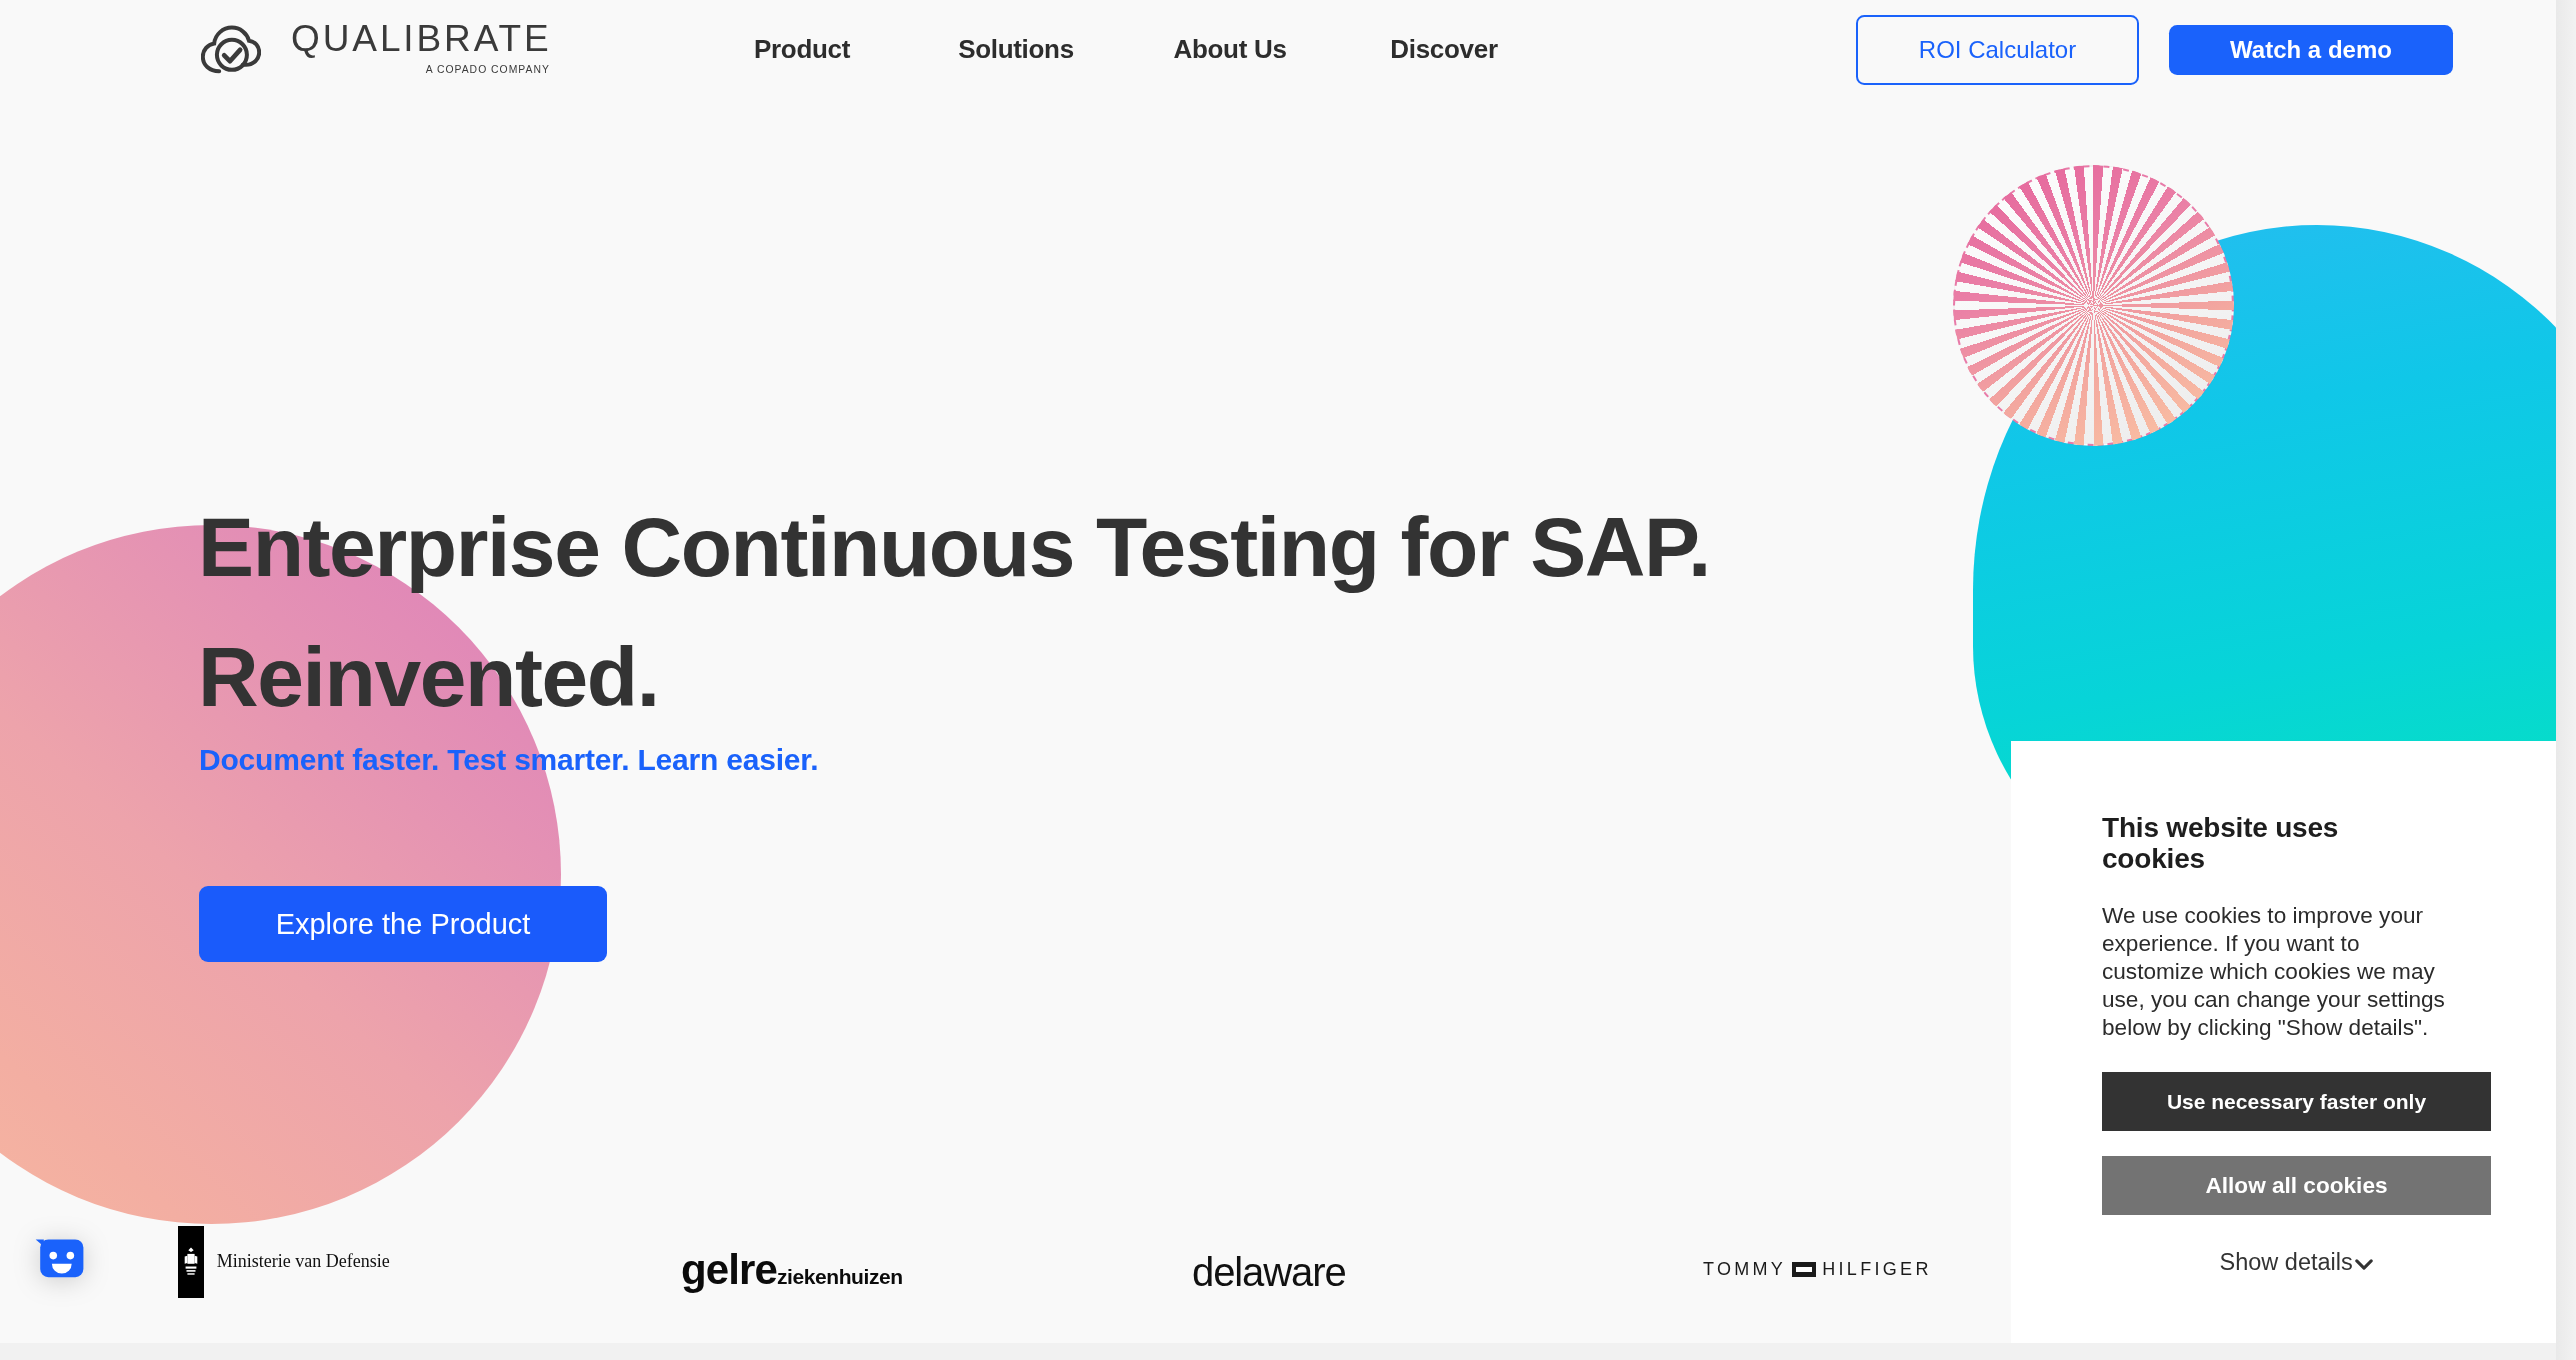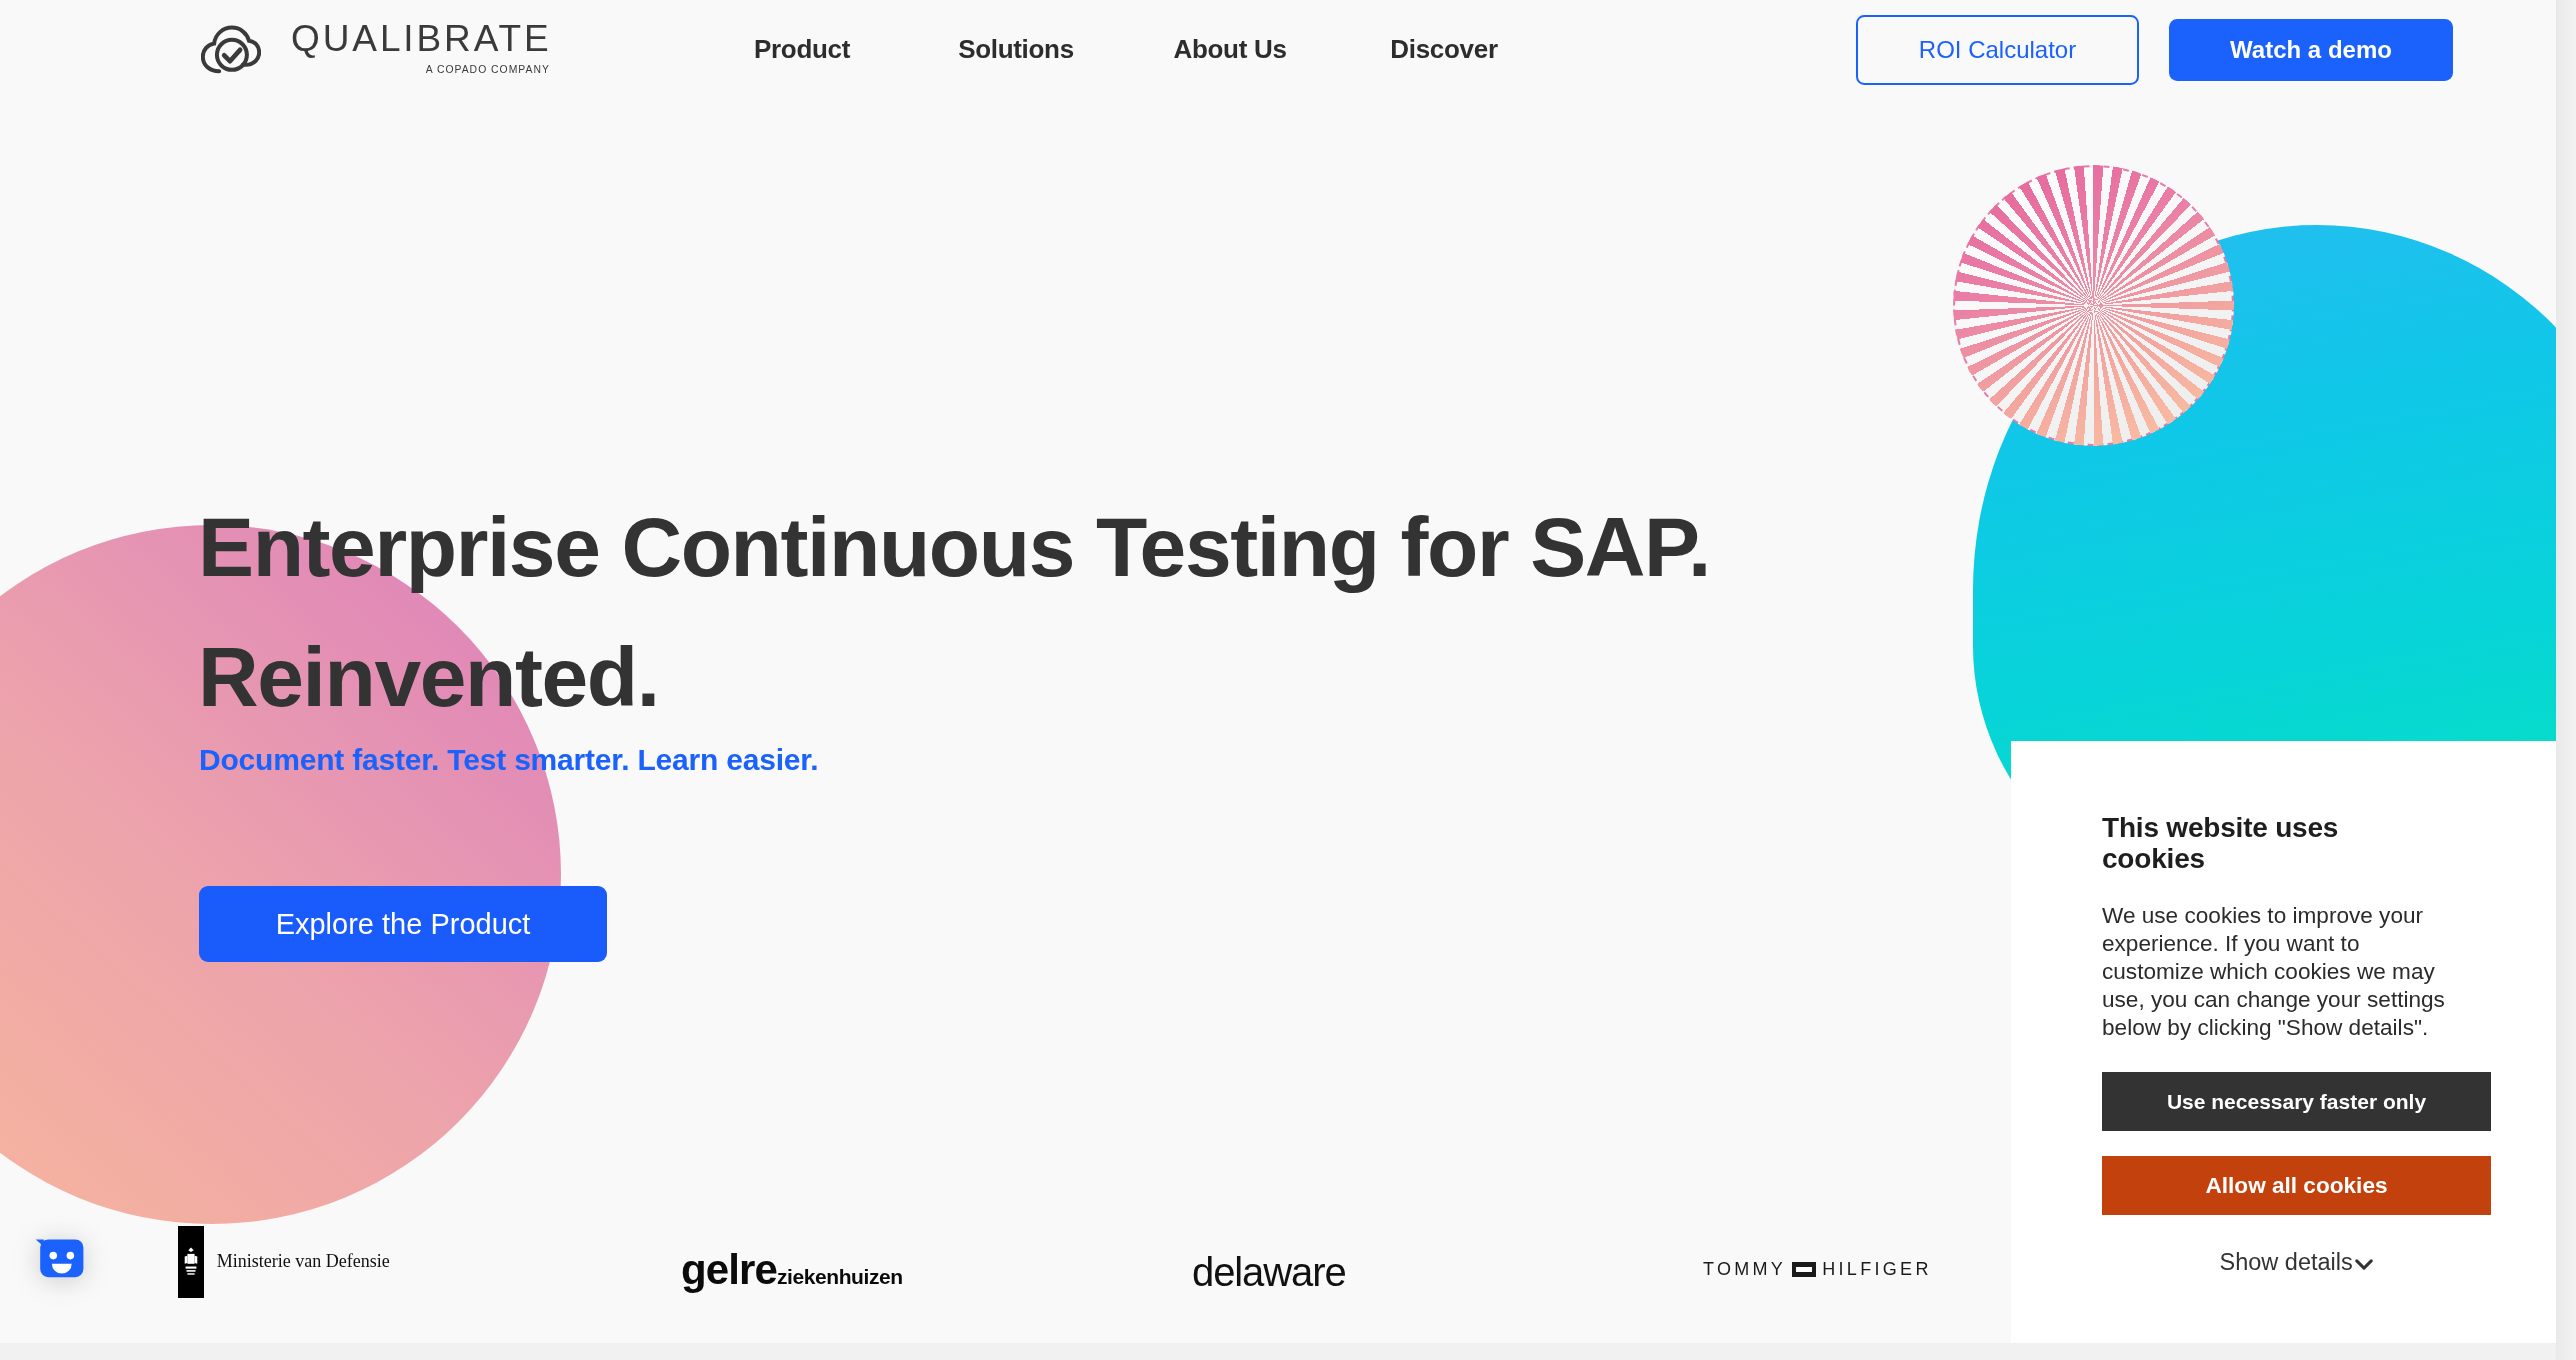--- a/index.html
+++ b/index.html
@@ -142,21 +142,21 @@
     background: #f9f9f9;
     font-size: 24px;
     display: flex;
     align-items: center;
     justify-content: center;
     cursor: pointer;
     box-sizing: border-box;
   }
   #btn-demo {
     width: 284px;
-    height: 62px;
+    height: 50px;
     border-radius: 8.2px;
     background: #1a62fb;
     color: #ffffff;
     font-size: 24px;
     font-weight: bold;
     display: flex;
     align-items: center;
     justify-content: center;
     cursor: pointer;
   }
@@ -298,21 +298,21 @@
     font-weight: bold;
     display: flex;
     align-items: center;
     justify-content: center;
     cursor: pointer;
   }
   #btn-allow-all {
     width: 389px;
     height: 59px;
     margin-top: 25px;
-    background: #c2410c;
+    background: #737373;
     color: #ffffff;
     font-size: 22.6px;
     font-weight: bold;
     display: flex;
     align-items: center;
     justify-content: center;
     cursor: pointer;
   }
   #show-details {
     width: 389px;

